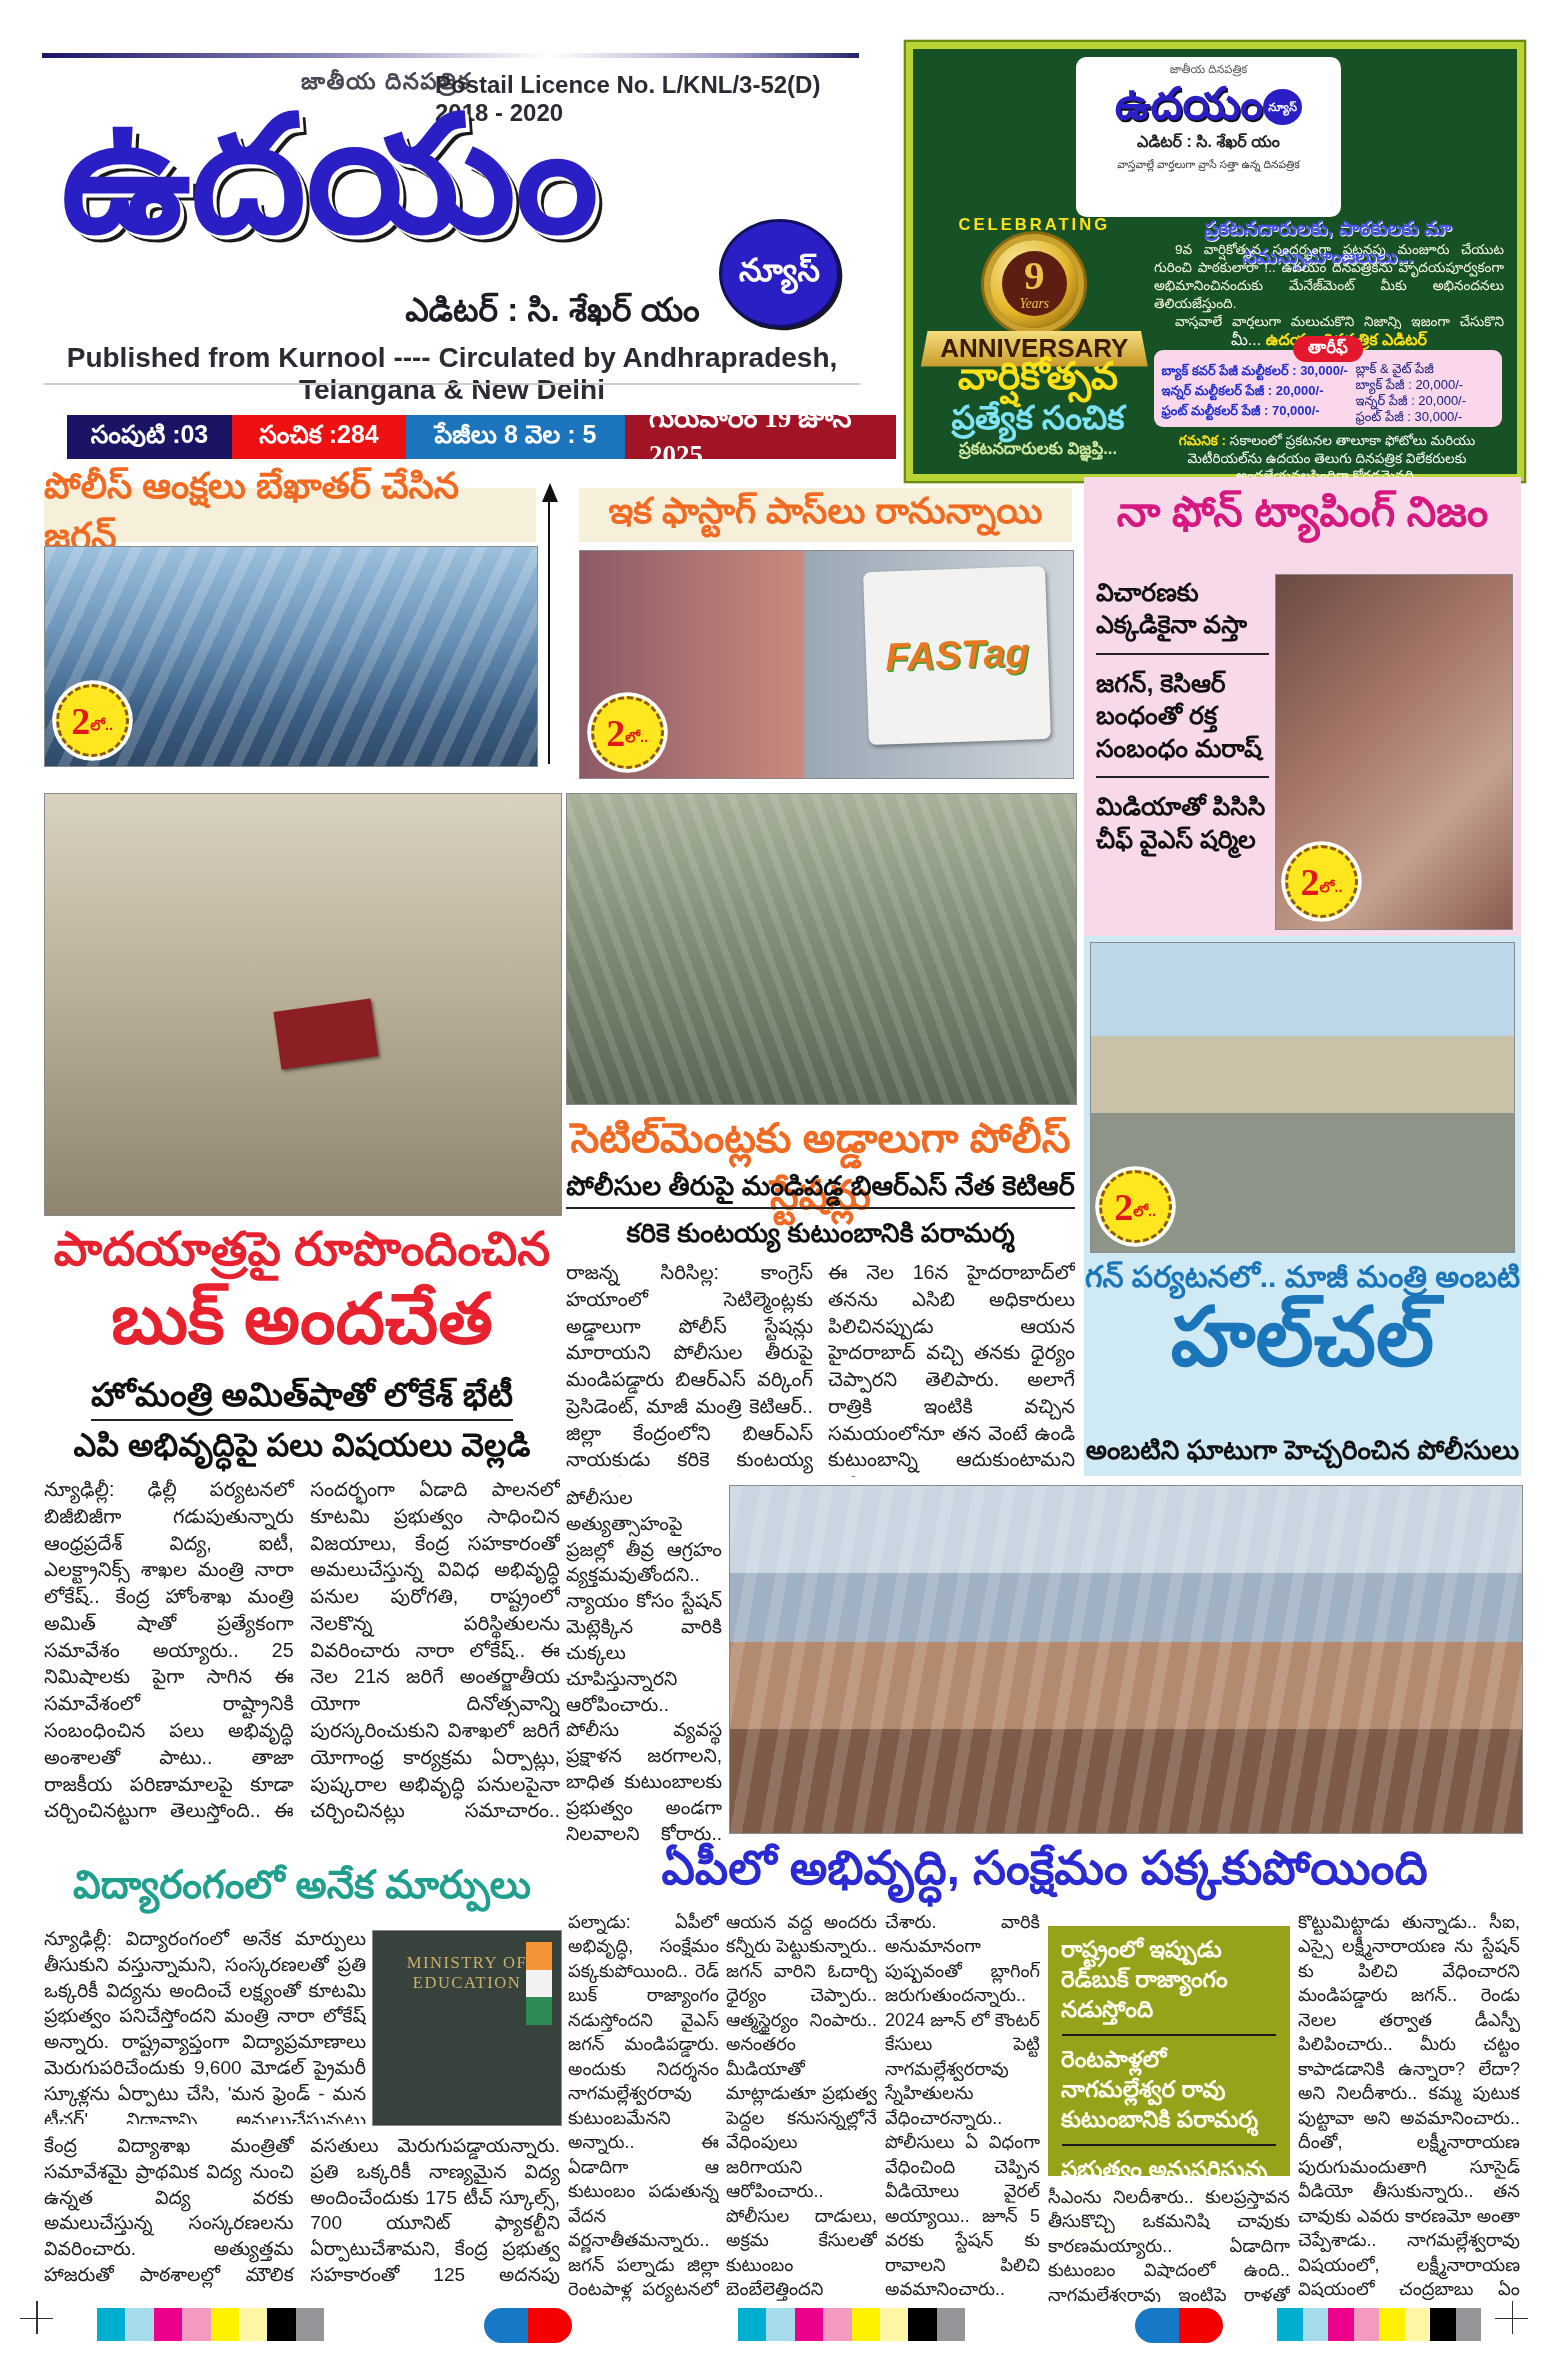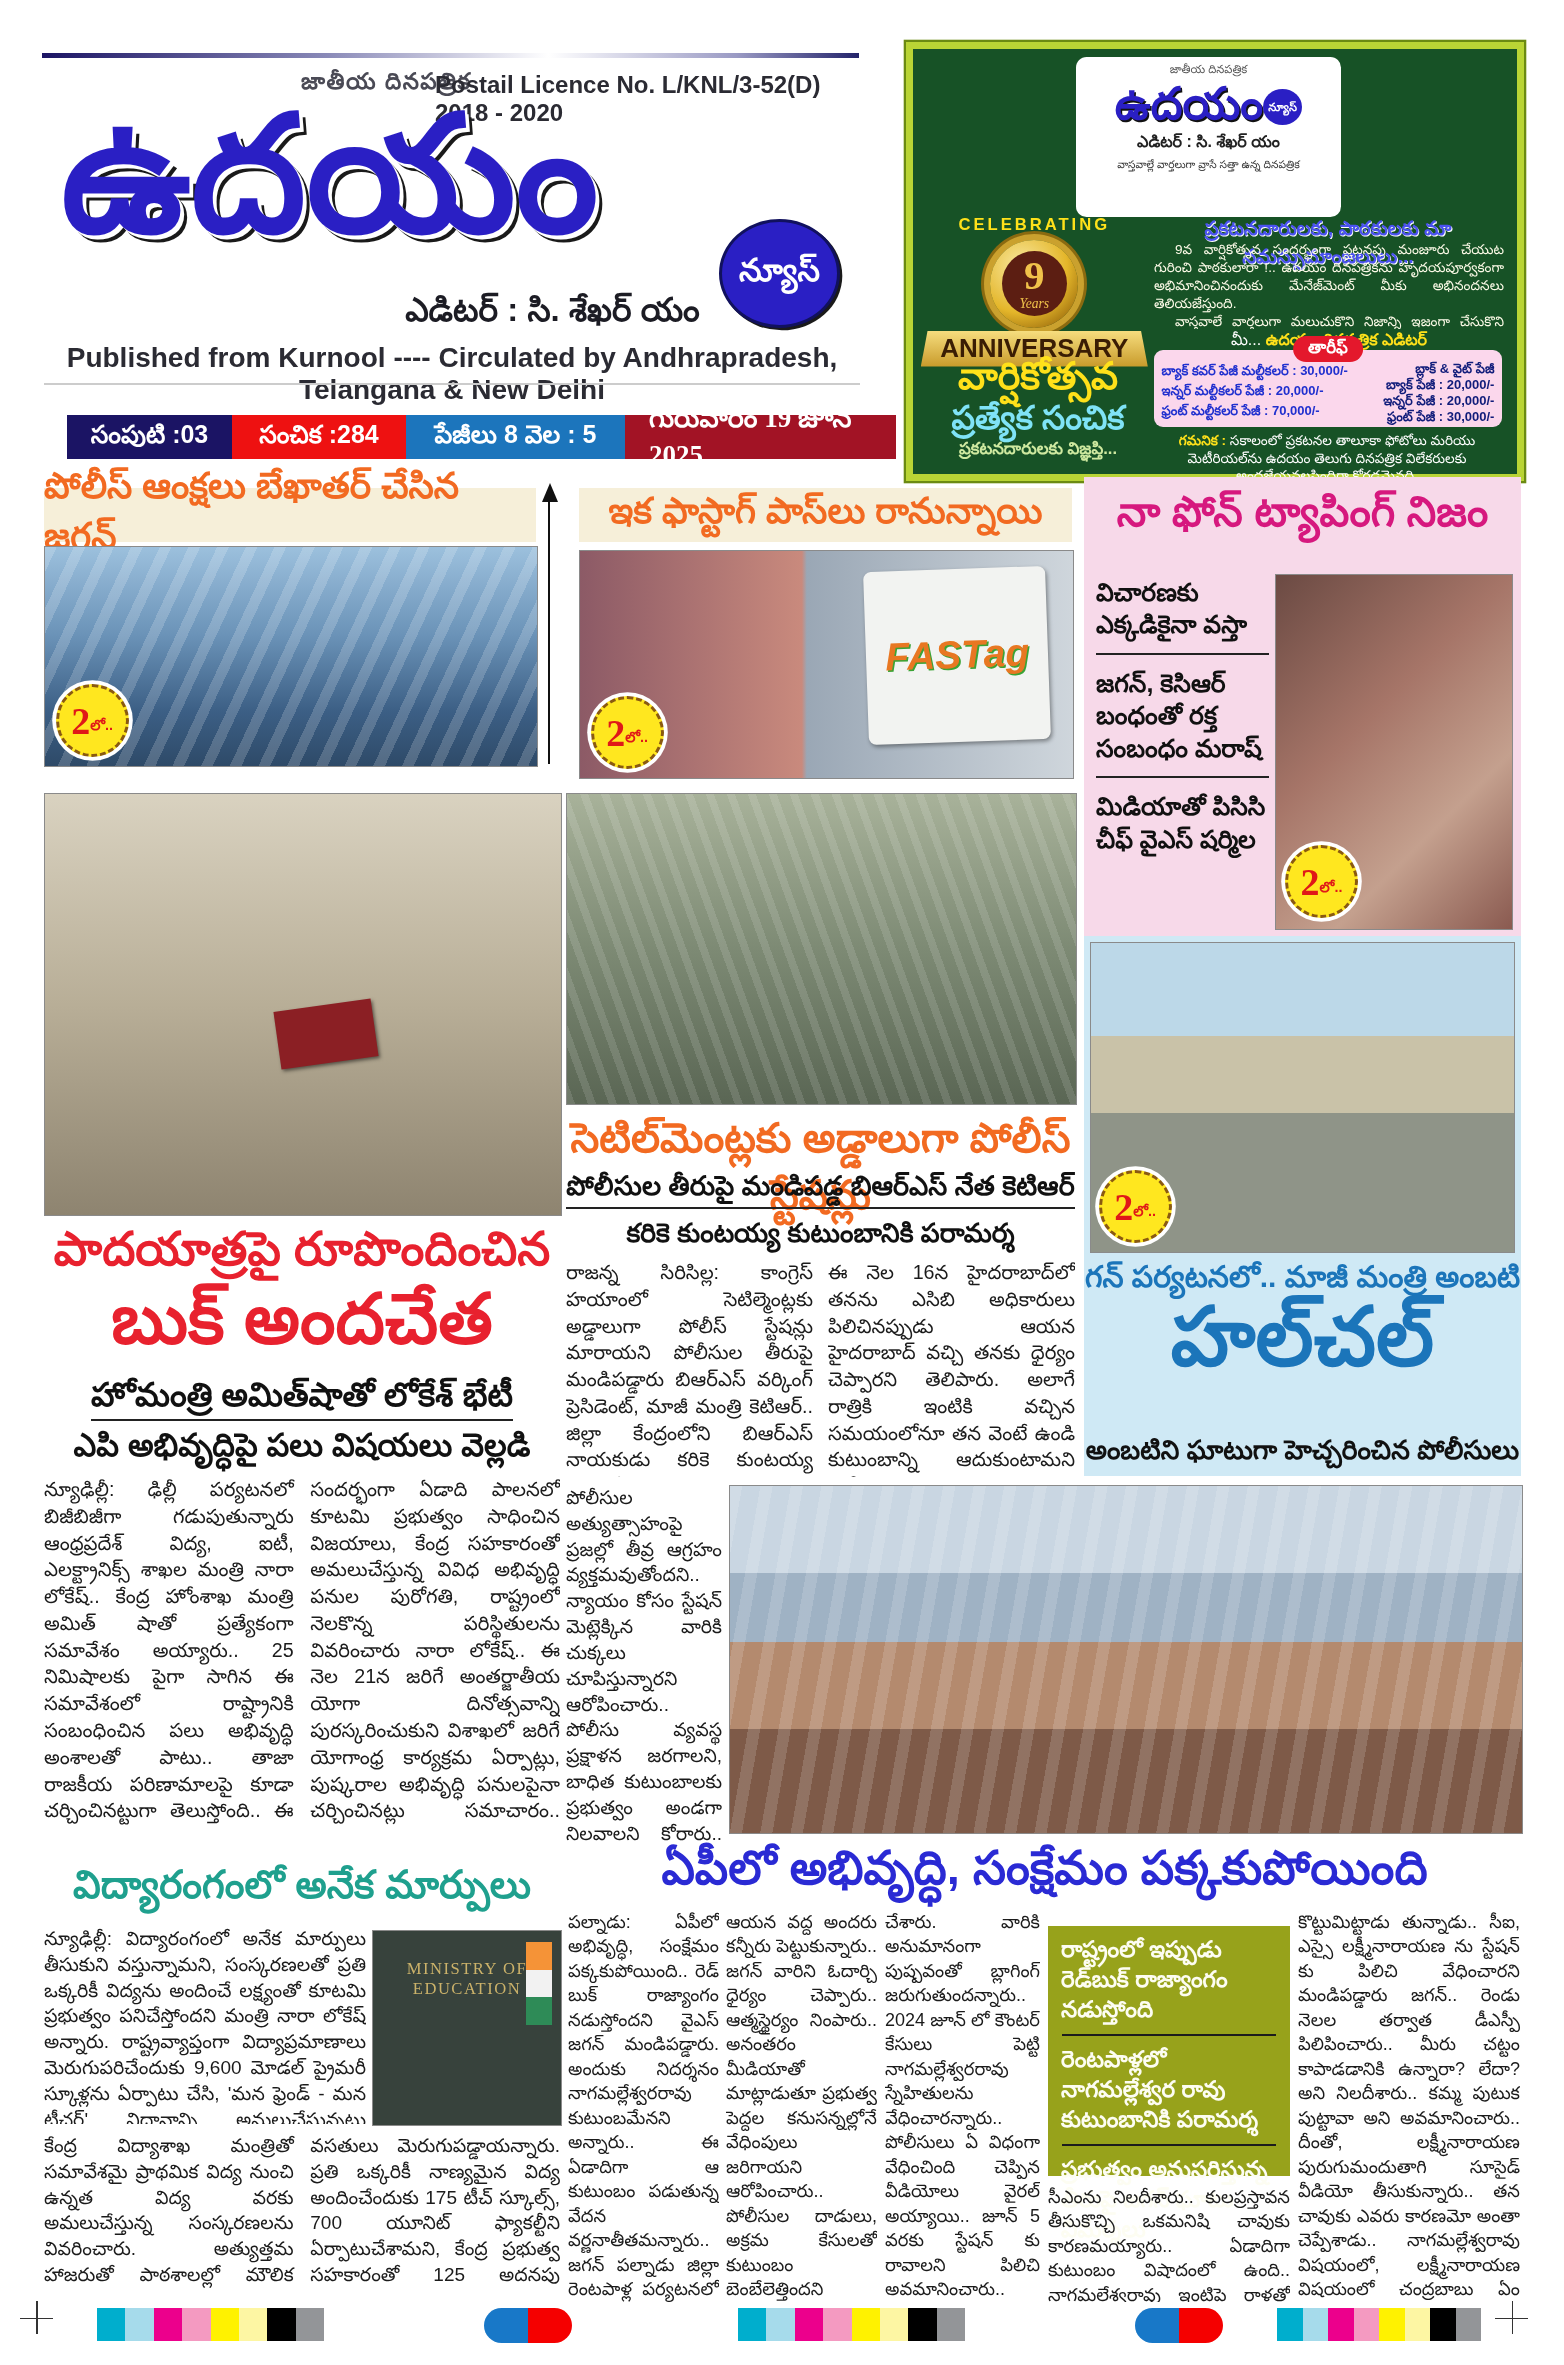--- a/index.html
+++ b/index.html
@@ -112,21 +112,21 @@
     </div>
 
     <div class="abs tariff" style="left:241px;top:301px;width:348px;height:77px;">
       <div class="tariff-pill">తారీఫ్</div>
       <div style="display:flex;padding:10.6px 7.6px 3px;">
         <div style="flex:1.15;color:#2030cf;font-weight:bold;font-size:13px;line-height:1.55;">
           <div>బ్యాక్ కవర్ పేజీ మల్టీకలర్ : 30,000/-</div>
           <div>ఇన్నర్ మల్టీకలర్ పేజీ : 20,000/-</div>
           <div>ఫ్రంట్ మల్టీకలర్ పేజీ : 70,000/-</div>
         </div>
-        <div style="flex:0.85;color:#101c7a;font-weight:bold;font-size:13px;line-height:1.25;padding-left:6px;text-align:right;">
+        <div style="flex:0.85;color:#101c7a;font-weight:normal;font-size:13px;line-height:1.25;padding-left:6px;">
           <div>బ్లాక్ &amp; వైట్ పేజీ</div>
           <div>బ్యాక్ పేజీ : 20,000/-</div>
           <div>ఇన్నర్ పేజీ : 20,000/-</div>
           <div>ఫ్రంట్ పేజీ : 30,000/-</div>
         </div>
       </div>
     </div>
     <div class="abs ctr" style="left:236px;top:383px;width:356px;font-size:13.6px;color:#fff;line-height:1.3;">
       <span class="b" style="color:#ffe11a;">గమనిక :</span>
       <span>సకాలంలో ప్రకటనల తాలూకా ఫోటోలు మరియు మెటీరియల్‌ను ఉదయం తెలుగు దినపత్రిక విలేకరులకు అందజేయవలసిందిగా కోరడమైనది.</span>
@@ -206,21 +206,21 @@
     <div class="abs ctr b" style="left:0;top:324px;width:437px;font-size:30px;color:#1b75ba;">గన్ పర్యటనలో.. మాజీ మంత్రి అంబటి</div>
     <div class="abs ctr" style="left:0;top:354px;width:437px;font-size:82px;font-weight:800;color:#1b75ba;line-height:1.15;">హల్‌చల్</div>
     <div class="abs ctr b" style="left:0;top:499px;width:437px;font-size:26.5px;">అంబటిని ఘాటుగా హెచ్చరించిన పోలీసులు</div>
   </div>
 
   <div class="photo" style="left:729px;top:1485px;width:792px;height:347px;background:repeating-linear-gradient(100deg,rgba(255,255,255,.15) 0 12px,rgba(0,0,0,0) 12px 30px),linear-gradient(180deg,#c9d6e2 0 25%,#9fb2c4 25% 45%,#b48a6e 45% 70%,#7e5a48 70% 100%);"></div>
 
   <div class="abs ctr b" style="left:44px;top:1863px;width:516px;font-size:39px;color:#1fa08e;">విద్యారంగంలో అనేక మార్పులు</div>
   <div class="abs body-txt" style="left:44px;top:1926px;width:322px;height:198px;overflow:hidden;font-size:19px;">న్యూఢిల్లీ: విద్యారంగంలో అనేక మార్పులు తీసుకుని వస్తున్నామని, సంస్కరణలతో ప్రతి ఒక్కరికీ విద్యను అందించే లక్ష్యంతో కూటమి ప్రభుత్వం పనిచేస్తోందని మంత్రి నారా లోకేష్ అన్నారు. రాష్ట్రవ్యాప్తంగా విద్యాప్రమాణాలు మెరుగుపరిచేందుకు 9,600 మోడల్ ప్రైమరీ స్కూళ్లను ఏర్పాటు చేసి, 'మన ఫ్రెండ్ - మన టీచర్' విధానాన్ని అమలుచేస్తున్నట్లు తెలిపారు. మెగా డీఎస్సీ ద్వారా ఉపాధ్యాయ నియామకాలు చేపట్టామన్నారు.</div>
   <div class="photo" style="left:372px;top:1930px;width:188px;height:194px;background:#37423c;">
-    <div class="ctr" style="margin-top:28px;color:#cbb26a;font-size:16.6px;letter-spacing:1.5px;font-family:'Liberation Serif',serif;">MINISTRY OF EDUCATION</div>
+    <div class="ctr" style="margin-top:22px;color:#cbb26a;font-size:16.6px;letter-spacing:1.5px;font-family:'Liberation Serif',serif;">MINISTRY OF EDUCATION</div>
     <div class="abs" style="right:9px;top:10.6px;width:26px;height:83px;">
       <div style="height:34%;background:#f59337;"></div>
         <div style="height:33%;background:#f2f2f2;"></div>
         <div style="height:33%;background:#2e8b57;"></div>
     </div>
   </div>
   <div class="abs body-txt cols2" style="left:44px;top:2133px;width:516px;height:170px;overflow:hidden;font-size:19px;">కేంద్ర విద్యాశాఖ మంత్రితో సమావేశమై ప్రాథమిక విద్య నుంచి ఉన్నత విద్య వరకు అమలుచేస్తున్న సంస్కరణలను వివరించారు. అత్యుత్తమ హాజరుతో పాఠశాలల్లో మౌలిక వసతులు మెరుగుపడ్డాయన్నారు. ప్రతి ఒక్కరికీ నాణ్యమైన విద్య అందించేందుకు 175 టీచ్ స్కూల్స్, 700 యూనిట్ ఫ్యాకల్టీని ఏర్పాటుచేశామని, కేంద్ర ప్రభుత్వ సహకారంతో 125 అదనపు సదుపాయాలు సమకూరుస్తున్నామని వివరించారు. కేంద్ర సహకారం కొనసాగాలని కోరారు.</div>
 
   <div class="abs ctr b" style="left:568px;top:1840px;width:953px;font-size:47px;color:#2a2ad4;">ఏపీలో అభివృద్ధి, సంక్షేమం పక్కకుపోయింది</div>
   <div class="abs body-txt" style="left:568px;top:1910px;width:151px;height:392px;overflow:hidden;font-size:18px;">పల్నాడు: ఏపీలో అభివృద్ధి, సంక్షేమం పక్కకుపోయింది.. రెడ్ బుక్ రాజ్యాంగం నడుస్తోందని వైఎస్ జగన్ మండిపడ్డారు. అందుకు నిదర్శనం నాగమల్లేశ్వరరావు కుటుంబమేనని అన్నారు.. ఈ ఏడాదిగా ఆ కుటుంబం పడుతున్న వేదన వర్ణనాతీతమన్నారు.. జగన్ పల్నాడు జిల్లా రెంటపాళ్ల పర్యటనలో నాగమల్లేశ్వరరావు కుటుంబాన్ని పరామర్శించారు..</div>

